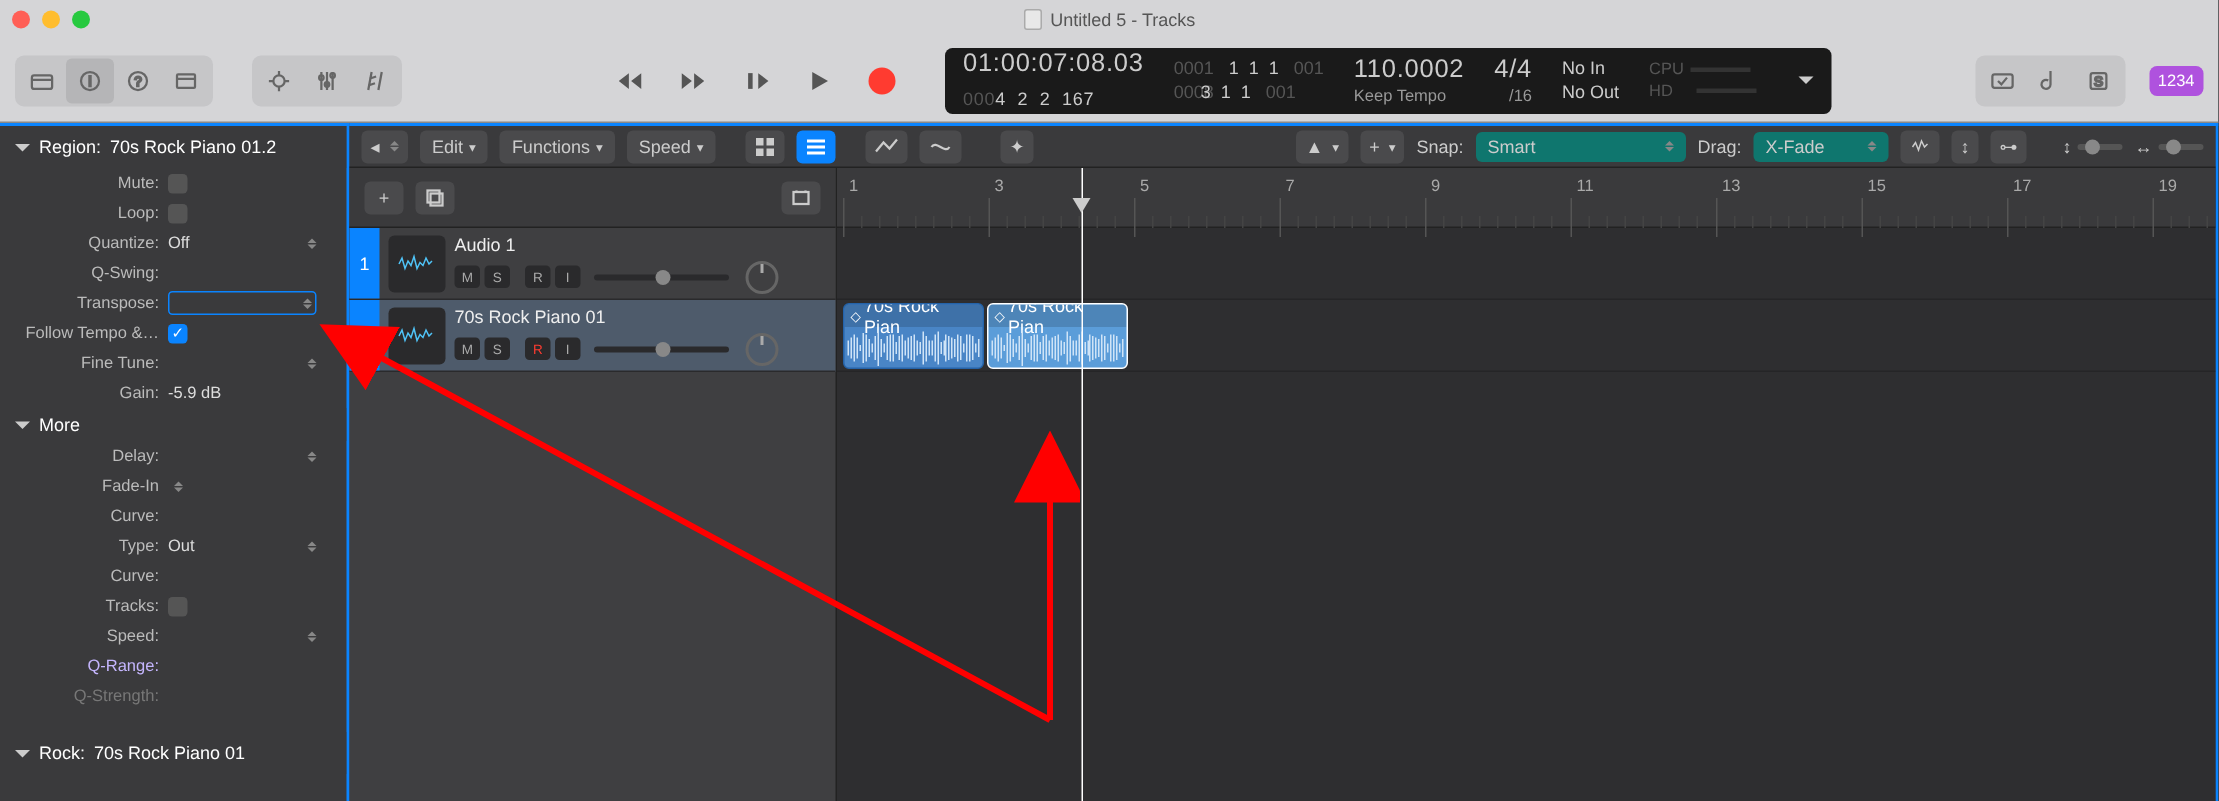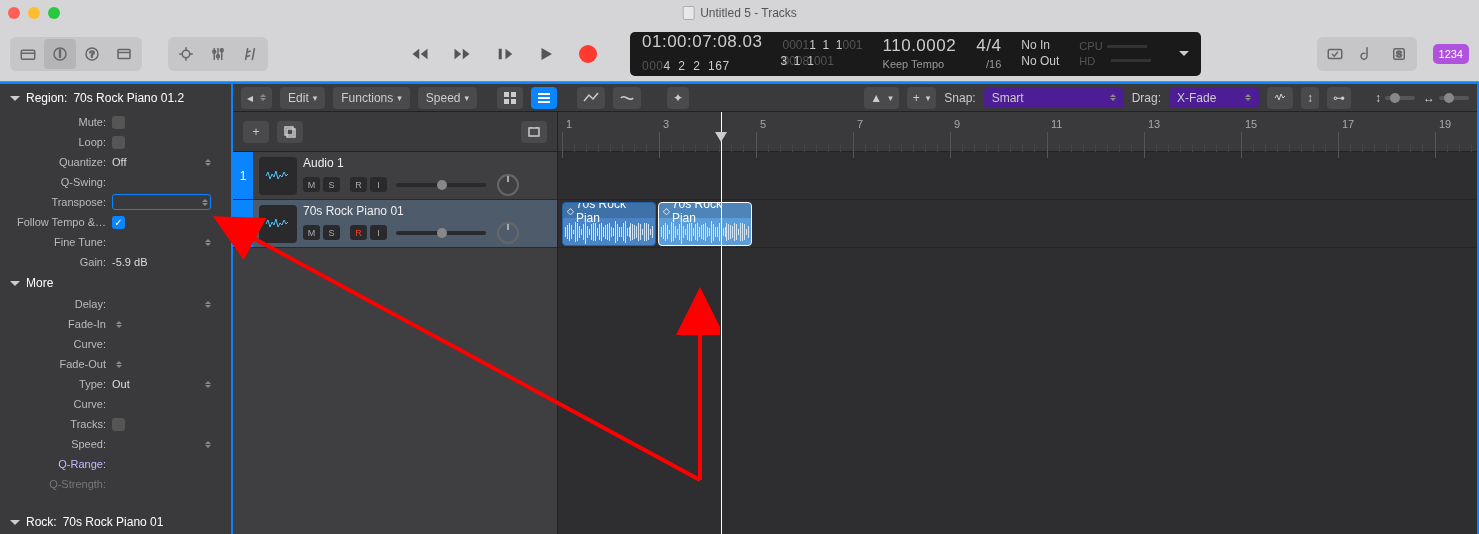--- a/index.html
+++ b/index.html
@@ -116,20 +116,21 @@
       flex-direction: column;
       line-height: 1.3;
     }
     .lcd-big {
       font-size: 17px;
       letter-spacing: 0.5px;
     }
     .lcd-num {
       font-size: 15px;
       display: flex;
+      gap: 10px;
     }
     .lcd-small {
       font-size: 11px;
       color: #999;
     }
     .lcd-gray { color: #555; }
     .right-tools {
       margin-left: auto;
       display: flex;
       gap: 4px;
@@ -277,21 +278,21 @@
       font-size: 12px;
     }
     .arr-tb-btn.icon-only {
       padding: 4px 6px;
     }
     .arr-tb-btn.active {
       background: #0a84ff;
       color: #fff;
     }
     .arr-select {
-      background: #4c1d95;
+      background: #0f766e;
       padding: 3px 8px;
       border-radius: 4px;
       display: flex;
       align-items: center;
       gap: 6px;
     }
     .arr-body {
       flex: 1;
       display: flex;
     }
@@ -729,24 +730,20 @@
         <span class="insp-label">Delay:</span>
         <span class="insp-val"></span>
         <div class="updown-static"></div>
       </div>
     <div class="insp-row">
         <span class="insp-label">Fade-In</span>
         <div class="updown-static" style="margin-left:4px"></div>
       </div>
     <div class="insp-row">
         <span class="insp-label">Curve:</span>
-      </div>
-    <div class="insp-row">
-        <span class="insp-label">Fade-Out</span>
-        <div class="updown-static" style="margin-left:4px"></div>
       </div>
     <div class="insp-row">
         <span class="insp-label">Type:</span>
         <span class="insp-val">Out</span>
         <div class="updown-static"></div>
       </div>
     <div class="insp-row">
         <span class="insp-label">Curve:</span>
       </div>
     <div class="insp-row">

